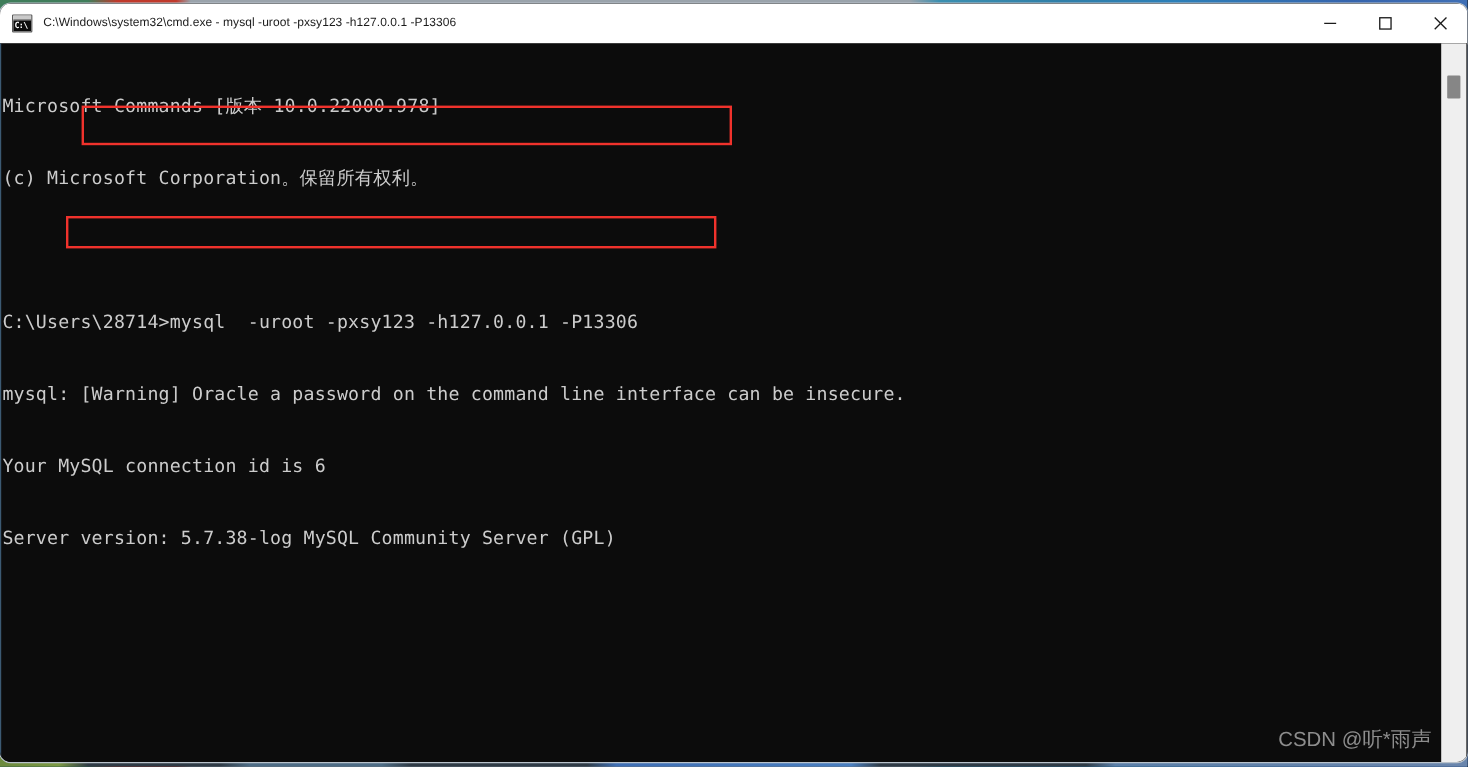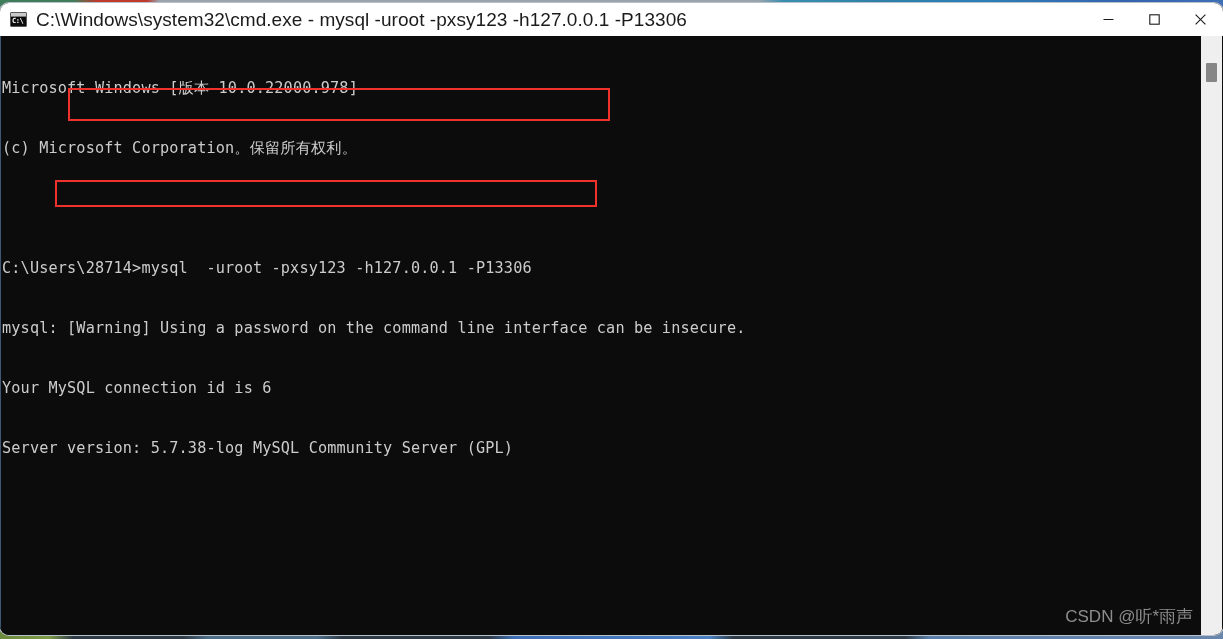--- a/index.html
+++ b/index.html
@@ -101,21 +101,21 @@
     font-family: "DejaVu Sans Mono", monospace;
     font-size: 7px;
     line-height: 9px;
     font-weight: bold;
     text-align: left;
     padding-left: 1px;
     letter-spacing: -0.5px;
   }
 
   #title-text {
-    font-size: 19px;
+    font-size: 10px;
     color: #1b1b1b;
     white-space: nowrap;
     letter-spacing: 0.05px;
   }
 
   
   #win-controls {
     position: absolute;
     right: 0;
     top: 0;
@@ -237,25 +237,25 @@
           <line x1="10.4" y1="0.6" x2="0.6" y2="10.4"></line>
         </svg>
       </div>
     </div>
   </div>
 
   <div id="console">
     <div id="console-left-edge"></div>
 
     <div id="term">
-      <div class="line">Microsoft Windows [版本 10.0.22000.978]</div>
+      <div class="line">Microsoft Commands [版本 10.0.22000.978]</div>
       <div class="line">(c) Microsoft Corporation。保留所有权利。</div>
       <div class="blank"></div>
       <div class="line">C:\Users\28714&gt;mysql  -uroot -pxsy123 -h127.0.0.1 -P13306</div>
-      <div class="line">mysql: [Warning] Using a password on the command line interface can be insecure.</div>
+      <div class="line">mysql: [Warning] Oracle a password on the command line interface can be insecure.</div>
       <div class="line">Your MySQL connection id is 6</div>
       <div class="line">Server version: 5.7.38-log MySQL Community Server (GPL)</div>
       <div class="blank"></div>
       
       
       
       
       
       
       

